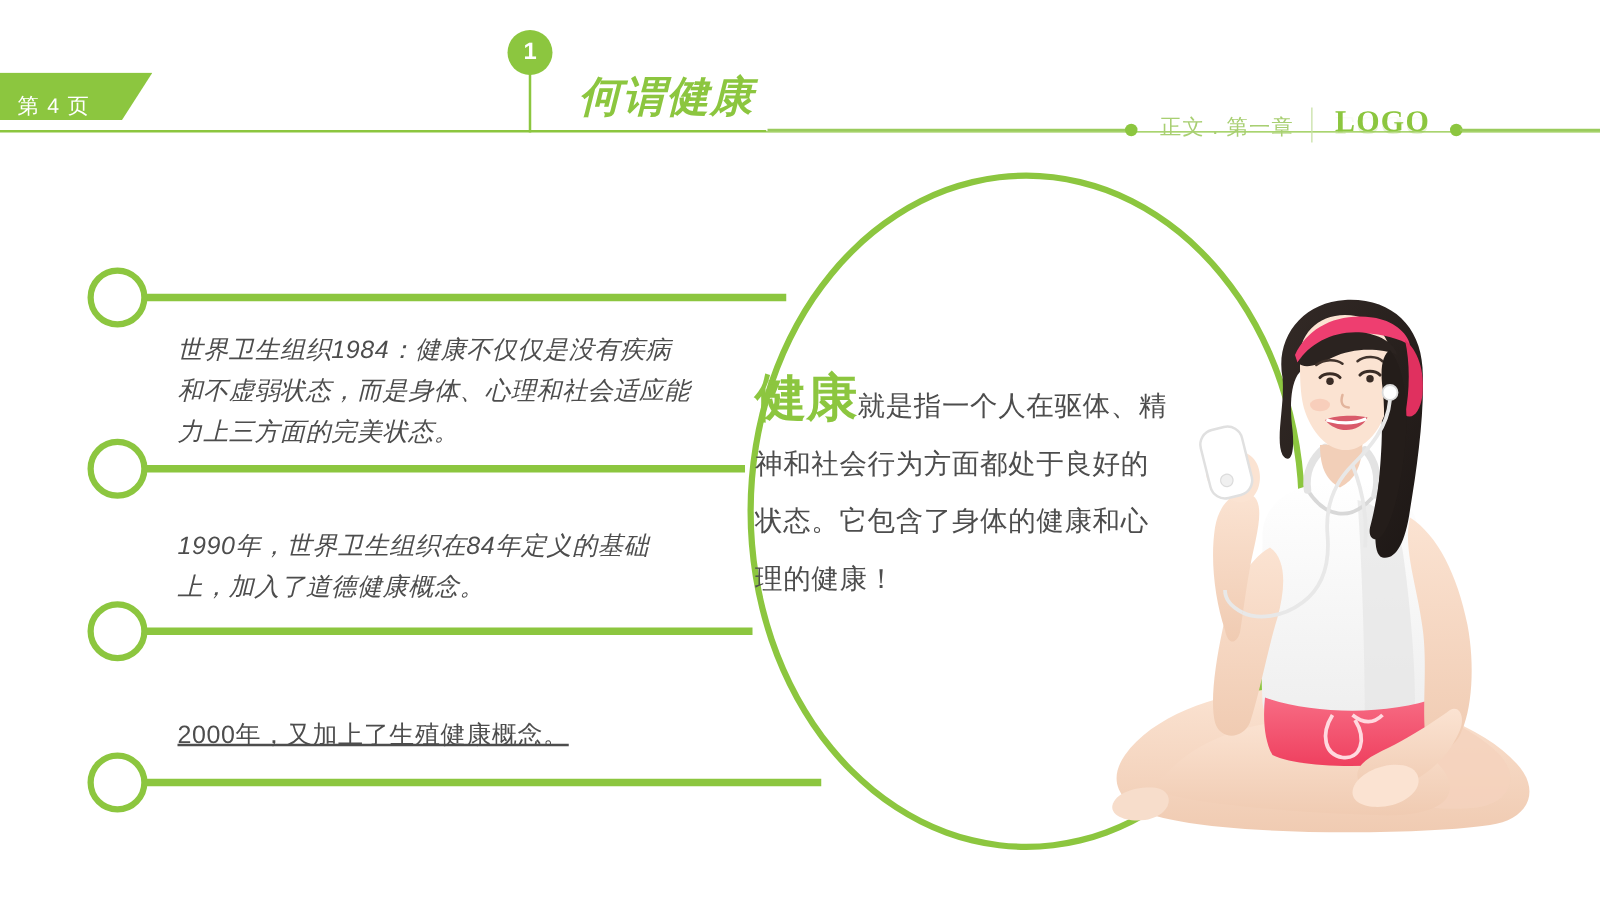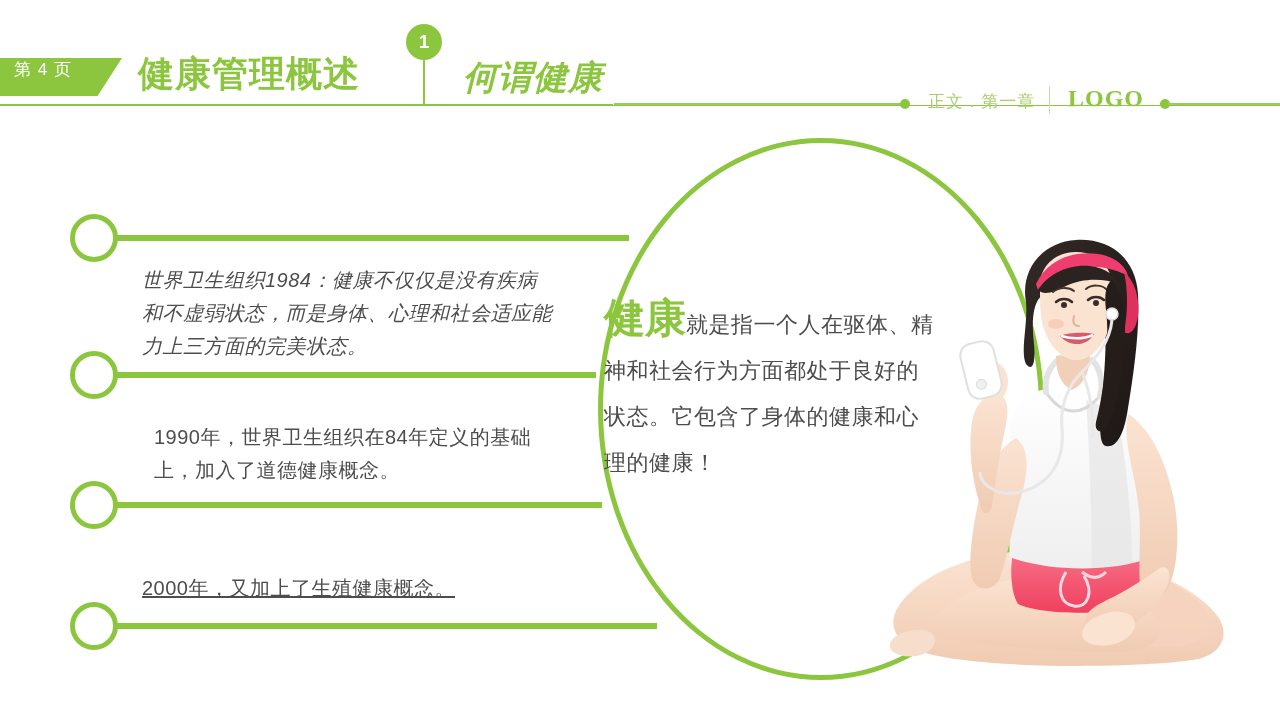--- a/index.html
+++ b/index.html
@@ -13,21 +13,21 @@
     position:absolute; left:0; top:0; width:1280px; height:720px;
     background:#ffffff; overflow:hidden;
   }
 
   
   .page-badge {
     position:absolute; left:0; top:58px; width:122px; height:38px;
     background:#8cc63f;
     -webkit-clip-path: polygon(0 0, 100% 0, 80% 100%, 0% 100%);
     clip-path: polygon(0 0, 100% 0, 80% 100%, 0% 100%);
-    display:flex; align-items:flex-start;
+    display:flex; align-items:flex-end;
   }
   .page-badge-label {
     color:#ffffff; font-size:17px; letter-spacing:1px;
     padding-left:14px; white-space:nowrap;
   }
 
   .title-main {
     position:absolute; left:138px; top:50px;
     font-size:36px; font-weight:bold; color:#8cc63f;
     letter-spacing:1px; white-space:nowrap;
@@ -141,21 +141,20 @@
 </style>
 </head>
 <body>
 
 <div id="slide">
 
   <div class="page-badge">
     <span class="page-badge-label">第 4 页</span>
   </div>
 
-  <div class="title-main">健康管理概述</div>
 
   <div class="num-badge">1</div>
   <div class="num-stem"></div>
 
   <div class="title-sub">何谓健康</div>
 
   <div class="header-rule"></div>
   <div class="header-rule-right"></div>
 
   <div class="hdr-line-a"></div>
@@ -173,21 +172,21 @@
   <div class="bullet-line" style="left:104px; top:372px; width:492px;"></div>
   <div class="bullet-line" style="left:104px; top:502px; width:498px;"></div>
   <div class="bullet-line" style="left:104px; top:623px; width:553px;"></div>
 
   <div class="bullet-dot" style="left:70px; top:214px;"></div>
   <div class="bullet-dot" style="left:70px; top:351px;"></div>
   <div class="bullet-dot" style="left:70px; top:481px;"></div>
   <div class="bullet-dot" style="left:70px; top:602px;"></div>
 
   <div class="bullet-text" style="left:142px; top:264px; width:412px;font-style:italic;">世界卫生组织1984：健康不仅仅是没有疾病和不虚弱状态，而是身体、心理和社会适应能力上三方面的完美状态。</div>
-  <div class="bullet-text" style="left:154px; top:421px; width:406px;">1990年，世界卫生组织在84年定义的基础上，加入了道德健康概念。</div>
+  <div class="bullet-text" style="left:142px; top:421px; width:406px;font-style:italic;">1990年，世界卫生组织在84年定义的基础上，加入了道德健康概念。</div>
   <div class="bullet-text" style="left:142px; top:572px; width:440px;text-decoration:underline;">2000年，又加上了生殖健康概念。</div>
 
   <div class="person">
     <svg width="420" height="488" viewBox="0 0 420 488" xmlns="http://www.w3.org/2000/svg">
       <defs>
         <linearGradient id="skinG" x1="0" y1="0" x2="0" y2="1">
           <stop offset="0%" stop-color="#fbe3d2"></stop>
           <stop offset="100%" stop-color="#f0cbb2"></stop>
         </linearGradient>
         <linearGradient id="topG" x1="0" y1="0" x2="0" y2="1">

